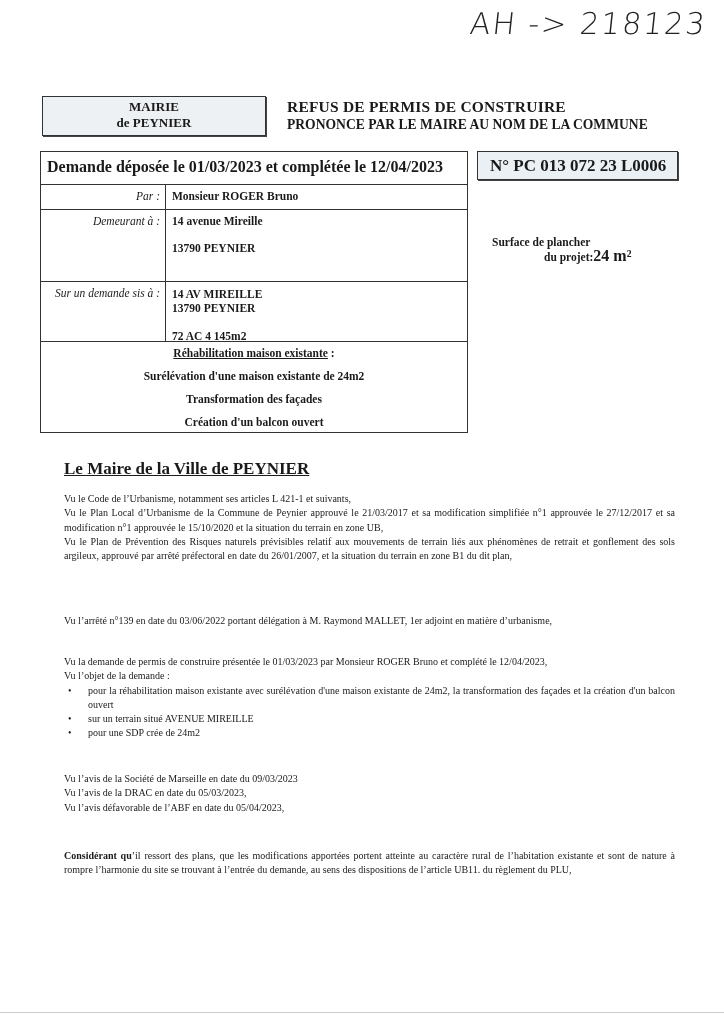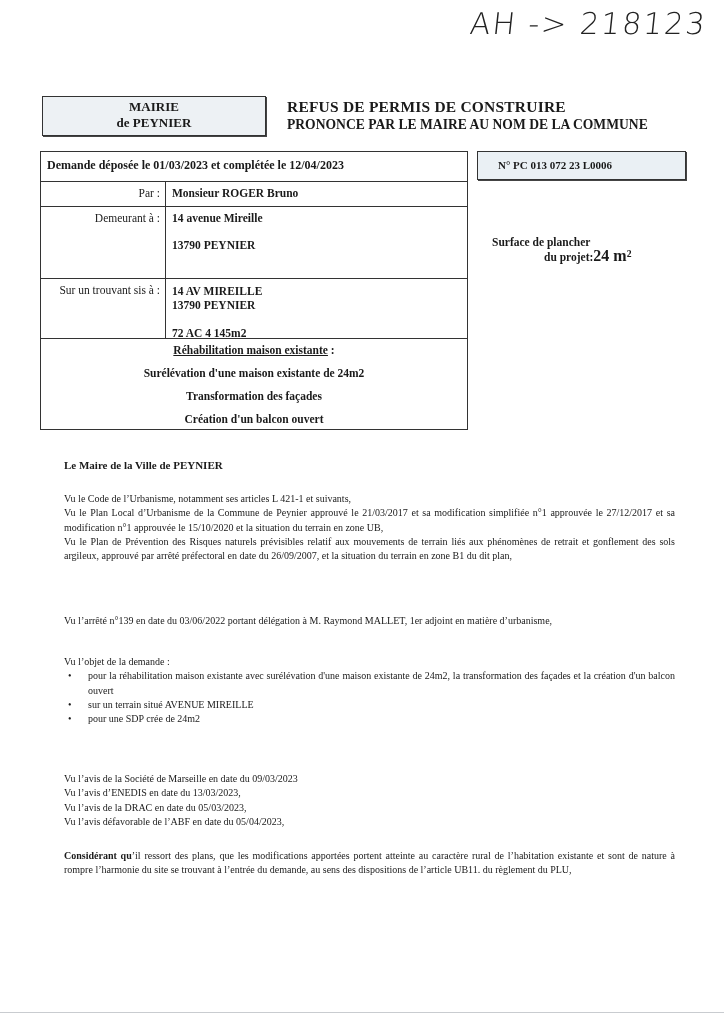--- a/index.html
+++ b/index.html
@@ -9,29 +9,29 @@
   .handwritten { left:470px; top:6px; font-family:"DejaVu Sans", sans-serif; font-size:30px;
                  color:#222; letter-spacing:2px; font-weight:300; transform:skewX(-6deg); }
   .mairie-box { left:42px; top:96px; width:222px; height:36px; border:1.5px solid #333;
                 background:#edf1f4; text-align:center; font-weight:bold; font-size:13px;
                 line-height:16px; padding-top:2px; box-shadow:1px 1px 0 #444; }
   .title1 { left:287px; top:98px; font-weight:bold; font-size:15.5px; letter-spacing:0.2px; }
   .title2 { left:287px; top:117px; font-weight:bold; font-size:13.6px; }
   .info-table { left:40px; top:151px; width:426px; border:1.5px solid #333; font-size:11.5px; }
   .row { display:flex; border-top:1px solid #333; }
   .row:first-child { border-top:none; }
-  .row-header { padding:6px 6px 8px 6px; font-weight:bold; font-size:12px; }
-  .lbl { width:119px; text-align:right; padding:5px 5px 0 0; border-right:1px solid #333; flex:none; }
+  .row-header { padding:6px 6px 8px 6px; font-weight:bold; font-size:16px; }
+  .lbl { width:119px; text-align:right; padding:5px 5px 0 0; border-right:1px solid #333; flex:none;font-style:italic; }
   .val { flex:1; padding:5px 0 0 6px; font-weight:bold; }
   .pc-box { left:477px; top:151px; width:187px; height:27px; border:1.5px solid #333;
-            background:#eaf0f4; font-weight:bold; font-size:11px; line-height:27px; padding-left:20px;
+            background:#eaf0f4; font-weight:bold; font-size:17px; line-height:27px; padding-left:12px;
             box-shadow:1px 1px 0 #444; }
   .surface { left:492px; top:235px; font-weight:bold; font-size:11.5px; line-height:14px; }
   .body-text { left:64px; width:611px; font-size:10px; line-height:14.3px; text-align:justify; }
-  .maire-title { left:64px; top:459px; font-weight:bold; font-size:11px; }
+  .maire-title { left:64px; top:459px; font-weight:bold; font-size:17px;text-decoration:underline; }
   ul.bullets { margin:0; padding:0; list-style:none; }
   ul.bullets li { position:relative; padding-left:24px; text-align:justify; }
   ul.bullets li::before { content:"\2022"; position:absolute; left:4px; top:0; }
   .bottom-line { left:0; top:1012px; width:724px; height:1px; background:#c9ccd0; }
 </style>
 </head>
 <body>
 
 <div class="abs handwritten">AH -&gt; 218123</div>
 
@@ -51,21 +51,21 @@
     </div>
   </div>
   <div class="row" style="height:71px;">
     <div class="lbl">Demeurant à :</div>
     <div class="val">
       <div>14  avenue Mireille</div>
       <div style="margin-top:15px;">13790 PEYNIER</div>
     </div>
   </div>
   <div class="row" style="height:59px;">
-    <div class="lbl">Sur un trouvant sis à :</div>
+    <div class="lbl">Sur un demande sis à :</div>
     <div class="val" style="line-height:14px;">
       <div>14 AV MIREILLE</div>
       <div>13790 PEYNIER</div>
       <div style="margin-top:14px;">72 AC 4  145m2</div>
     </div>
   </div>
   <div class="row" style="height:90px;">
     <div class="val" style="text-align:center; padding-left:0; line-height:23px; padding-top:0;">
       <div><span style="text-decoration:underline;">Réhabilitation maison existante</span><span> :</span></div>
       <div>Surélévation d'une maison existante de 24m2</div>
@@ -80,36 +80,36 @@
 <div class="abs surface">
   <div>Surface de plancher</div>
   <div style="padding-left:52px;"><span>du projet:</span><span style="font-size:16px;">24 m²</span></div>
 </div>
 
 <div class="abs maire-title">Le Maire de la Ville de PEYNIER</div>
 
 <div class="abs body-text" style="top:492px;">
   <div>Vu le Code de l’Urbanisme, notamment ses articles L 421-1 et suivants,</div>
   <div>Vu le Plan Local d’Urbanisme de la Commune de Peynier approuvé le 21/03/2017 et sa modification simplifiée n°1 approuvée le 27/12/2017 et sa modification n°1 approuvée le 15/10/2020 et la situation du terrain en zone UB,</div>
-  <div>Vu le Plan de Prévention des Risques naturels prévisibles relatif aux mouvements de terrain liés aux phénomènes de retrait et gonflement des sols argileux, approuvé par arrêté préfectoral en date du 26/09/2007, et la situation du terrain en zone B1 du dit plan,</div>
+  <div>Vu le Plan de Prévention des Risques naturels prévisibles relatif aux mouvements de terrain liés aux phénomènes de retrait et gonflement des sols argileux, approuvé par arrêté préfectoral en date du 26/01/2007, et la situation du terrain en zone B1 du dit plan,</div>
 </div>
 
 <div class="abs body-text" style="top:614px;">Vu l’arrêté n°139 en date du 03/06/2022 portant délégation à M. Raymond MALLET, 1er adjoint en matière d’urbanisme,</div>
 
 <div class="abs body-text" style="top:655px;">
+  <div>Vu la demande de permis de construire présentée le 01/03/2023 par Monsieur ROGER Bruno et complété le 12/04/2023,</div>
   <div>Vu l’objet de la demande :</div>
   <ul class="bullets">
     <li>pour la réhabilitation maison existante avec surélévation d'une maison existante de 24m2, la transformation des façades et la création d'un balcon ouvert</li>
     <li>sur un terrain situé AVENUE MIREILLE</li>
     <li>pour une SDP crée de 24m2</li>
   </ul>
 </div>
 
 <div class="abs body-text" style="top:772px;">
   <div>Vu l’avis de la Société de Marseille en date du 09/03/2023</div>
-  <div>Vu l’avis d’ENEDIS en date du 13/03/2023,</div>
   <div>Vu l’avis de la DRAC en date du 05/03/2023,</div>
   <div>Vu l’avis défavorable de l’ABF en date du 05/04/2023,</div>
 </div>
 
 <div class="abs body-text" style="top:849px;"><b>Considérant qu</b><span>’il ressort des plans, que les modifications apportées portent atteinte au caractère rural de l’habitation existante et sont de nature à rompre l’harmonie du site se trouvant à l’entrée du demande, au sens des dispositions de l’article UB11. du règlement du PLU,</span></div>
 
 <div class="abs bottom-line"></div>
 
 </body></html>

